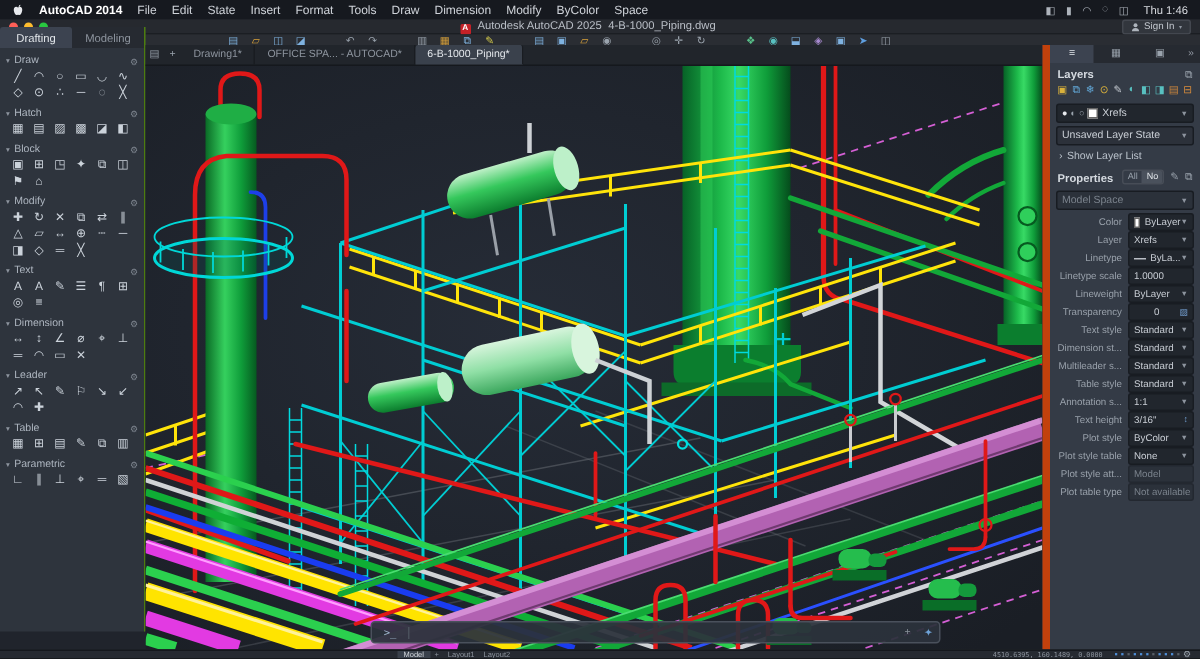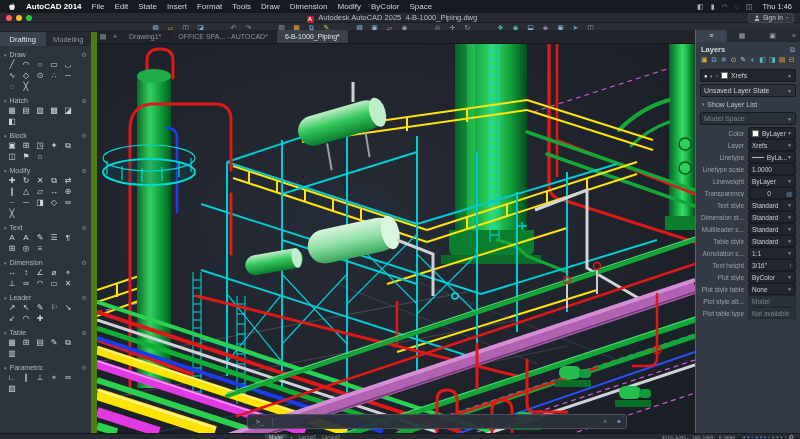--- a/index.html
+++ b/index.html
@@ -23,21 +23,21 @@
   .acad-logo{display:inline-block;width:7px;height:7px;background:#c42127;border-radius:1px;color:#fff;
     font-size:5.5px;line-height:7px;text-align:center;font-weight:bold;vertical-align:-1px;margin-right:3px;}
   .signin{display:flex;align-items:center;gap:3px;background:#32363d;border:1px solid #43474f;border-radius:2px;
     padding:0 5px;height:8px;font-size:6.5px;color:#c3c8cf;}
   
   .qat{position:absolute;left:0;top:23px;width:800px;height:9px;background:#2a2d33;display:flex;align-items:center;
     padding-left:148px;box-sizing:border-box;border-bottom:1px solid #1c1f24;}
   .qat .tool{font-size:7px;line-height:9px;width:15px;text-align:center;color:#9aa3ad;}
   .qat .ic-gap{width:18px;}
   
-  .leftpanel{position:absolute;left:0;top:32px;width:97px;height:403px;background:#2e343d;border-right:6px solid #4d7c0f;box-sizing:border-box;}
+  .leftpanel{position:absolute;left:0;top:18px;width:97px;height:403px;background:#2e343d;border-right:1px solid #4d7c0f;box-sizing:border-box;}
   .lp-tabs{display:flex;height:14px;background:#262a31;font-size:7.5px;align-items:stretch;}
   .lp-tab{flex:1;display:flex;align-items:center;justify-content:center;color:#8d949e;}
   .lp-tab.active{background:#3c4350;color:#e2e6ea;border-radius:2px 2px 0 0;}
   .lp-body{padding:1px 4px;}
   .lp-hdr{display:flex;align-items:center;font-size:7px;color:#aeb6c0;margin-top:3px;height:9px;}
   .lp-hdr .tri{font-size:5px;margin-right:3px;color:#8d949e;}
   .lp-hdr .lbl{flex:1;}
   .lp-hdr .gear{font-size:6px;color:#7d848e;}
   .lp-grid{display:flex;flex-wrap:wrap;gap:1px 2px;padding:1px 0 1px 2px;}
   .lp-grid .tool{width:12px;height:10px;font-size:8px;line-height:10px;text-align:center;color:#ccd3db;}
@@ -53,21 +53,21 @@
   .vp-wheel{width:13px;height:13px;border-radius:50%;background:radial-gradient(circle at 35% 35%,#8a7a3a,#3c3a2a 60%,#23242a);border:1px solid #555;}
   .vp-label .sep{color:#6d747d;}
   
   .cmdbar{position:absolute;left:150px;bottom:4px;width:378px;height:13px;background:rgba(44,50,59,.94);
     border:1px solid #4a515c;border-radius:3px;display:flex;align-items:center;z-index:6;font-size:7.5px;}
   .cmd-prompt{width:24px;text-align:center;color:#9fb6cc;font-family:"DejaVu Sans Mono",monospace;font-size:7px;border-right:1px solid #4a515c;}
   .cmd-input{flex:1;height:100%;background:transparent;border:none;outline:none;color:#dfe3e8;font-size:7.5px;padding:0 4px;}
   .cmd-ic{width:14px;text-align:center;color:#8b939c;font-size:7px;}
   .cmd-ic.blue{color:#6fa3d8;}
   
-  .rightpanel{position:absolute;left:695px;top:30px;width:105px;height:403px;background:#343b46;border-left:1px solid #c2410c;
+  .rightpanel{position:absolute;left:695px;top:30px;width:105px;height:403px;background:#343b46;border-left:5px solid #c2410c;
     box-sizing:border-box;font-size:7px;}
   .rp-tabs{display:flex;height:12px;background:#262a31;align-items:stretch;color:#9aa3ad;}
   .rp-tab{flex:1;text-align:center;line-height:12px;font-size:7px;}
   .rp-tab.active{background:#3c4350;color:#e2e6ea;}
   .rp-more{width:12px;text-align:center;line-height:12px;color:#8d949e;}
   .rp-hdr{display:flex;align-items:center;padding:3px 5px 2px 5px;color:#d5dae0;font-size:7.5px;font-weight:bold;}
   .rp-hdr .sp{flex:1;}
   .rp-hdr .hic{font-weight:normal;color:#9aa3ad;margin-left:4px;font-size:7px;}
   .layer-tools{display:flex;gap:1px;padding:0 4px 3px 4px;}
   .layer-tools .tool{width:9px;text-align:center;font-size:7px;}
@@ -719,20 +719,29 @@
     <div class="fieldrow" style="background:#2c313a">
       <span>Unsaved Layer State</span>
       <span class="dd">▼</span>
     </div>
 
     <div class="showlist">
       <span>›</span>
       <span>Show Layer List</span>
     </div>
 
+    <div class="rp-hdr">
+      <span>Properties</span>
+      <span class="seg">
+        <span>All</span>
+        <span class="on">No</span>
+      </span>
+      <span class="hic">✎</span>
+      <span class="hic">⧉</span>
+    </div>
 
     <div class="fieldrow" style="background:#2b313a;color:#7a828c">
       <span>Model Space</span>
       <span class="dd">▼</span>
     </div>
 
     <div class="prow">
       <span class="plabel">Color</span>
       <span class="pval">
           <span class="swatch"></span>

